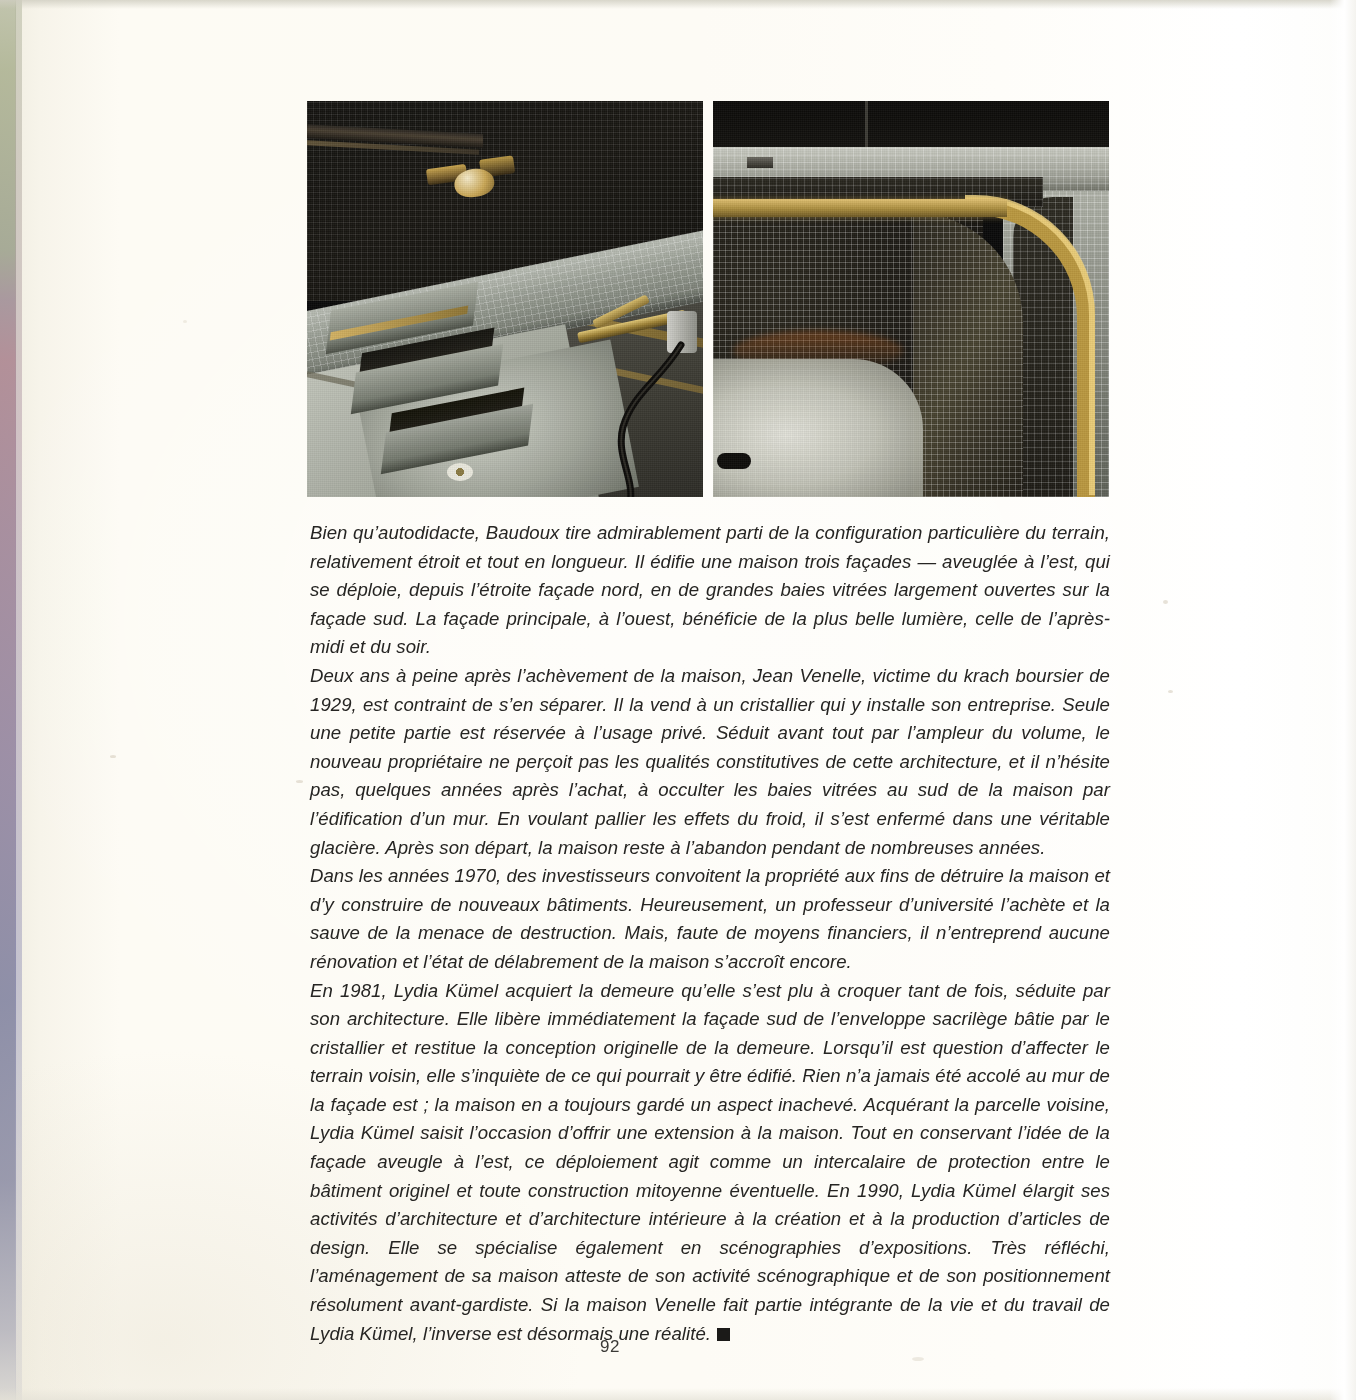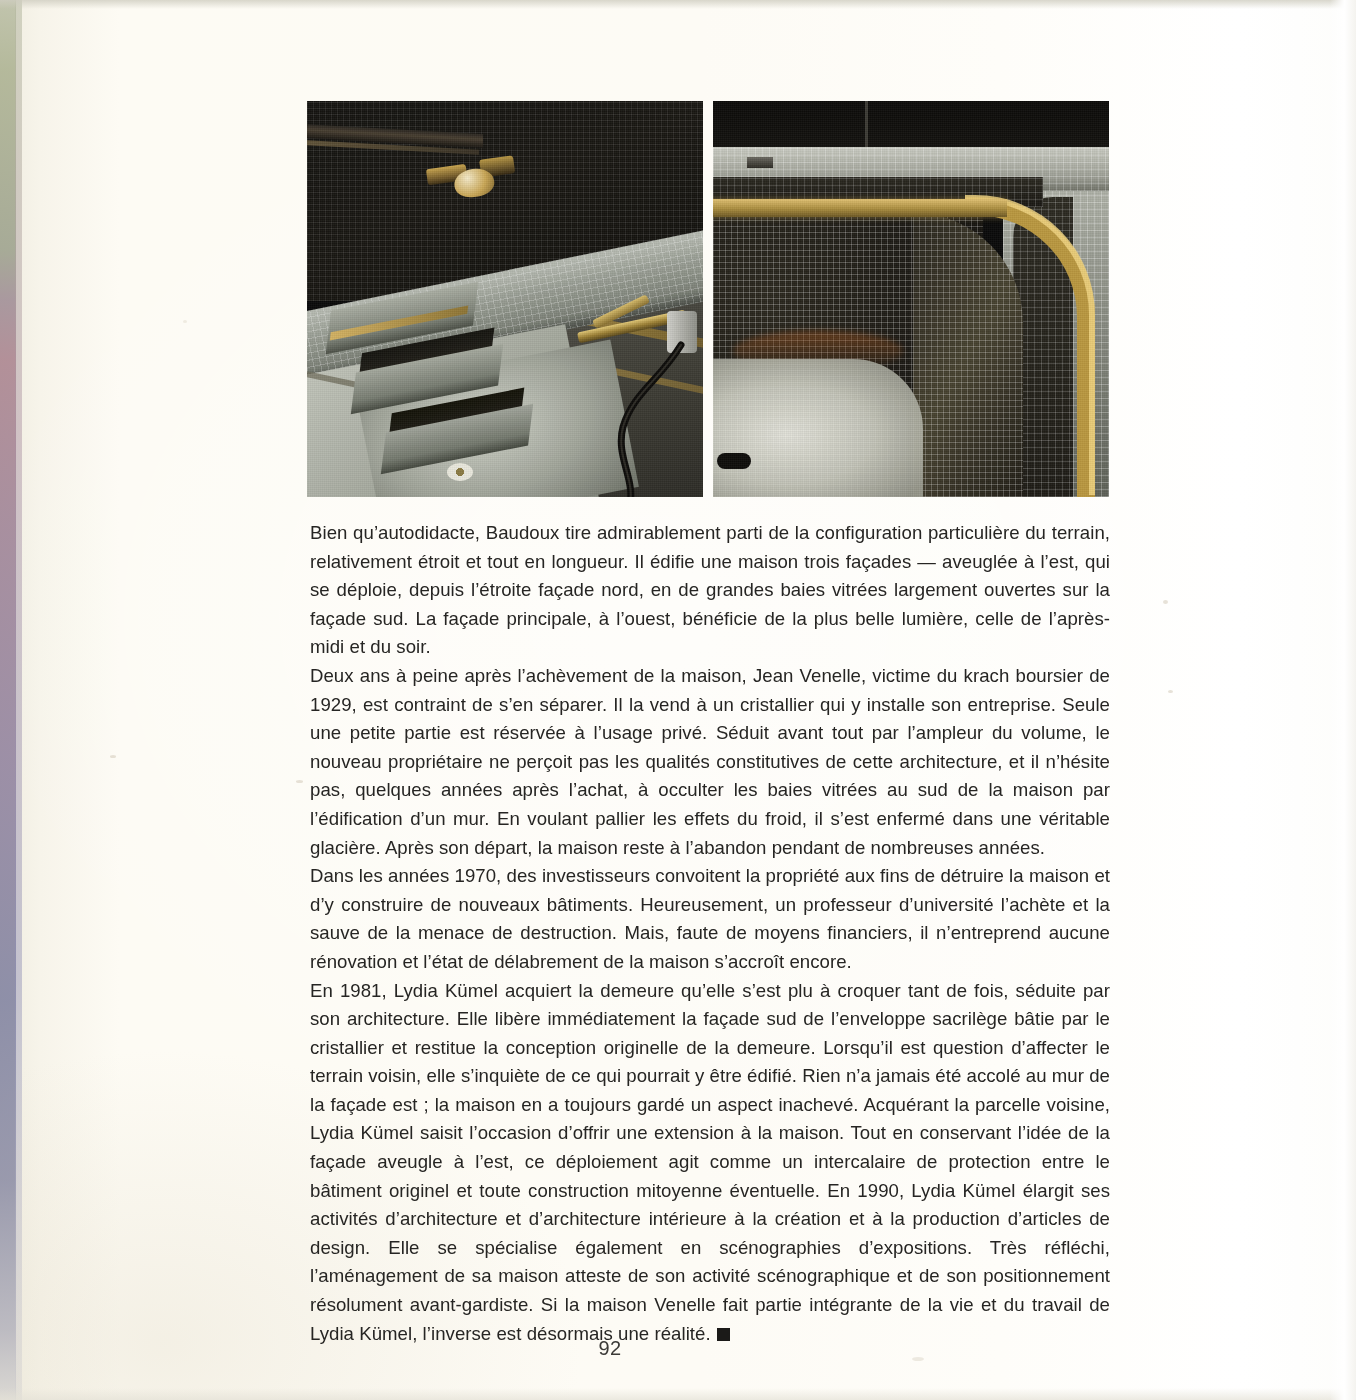--- a/index.html
+++ b/index.html
@@ -373,37 +373,37 @@
     left: 310px;
     top: 519px;
     width: 800px;
     font-size: 18.6px;
     line-height: 28.6px;
     color: #262523;
     text-align: justify;
     text-justify: inter-word;
     letter-spacing: 0.05px;
   }
-  #body-text p { margin: 0; }
+  #body-text p { margin: 0; font-style: italic; }
   #body-text p + p { margin-top: 0px; }
   .endmark {
     display: inline-block;
     width: 13px; height: 13px;
     background: #1b1a18;
     margin-left: 6px;
     vertical-align: -1px;
   }
 
   
   #folio {
     position: absolute;
     left: 0; top: 1337px;
     width: 1220px;
     text-align: center;
-    font-size: 20px;
+    font-size: 17px;
     color: #3b3a37;
     letter-spacing: 0.5px;
   }
 </style>
 </head>
 <body>
 
 <div id="scan">
 
   <div id="paper-tone"></div>

